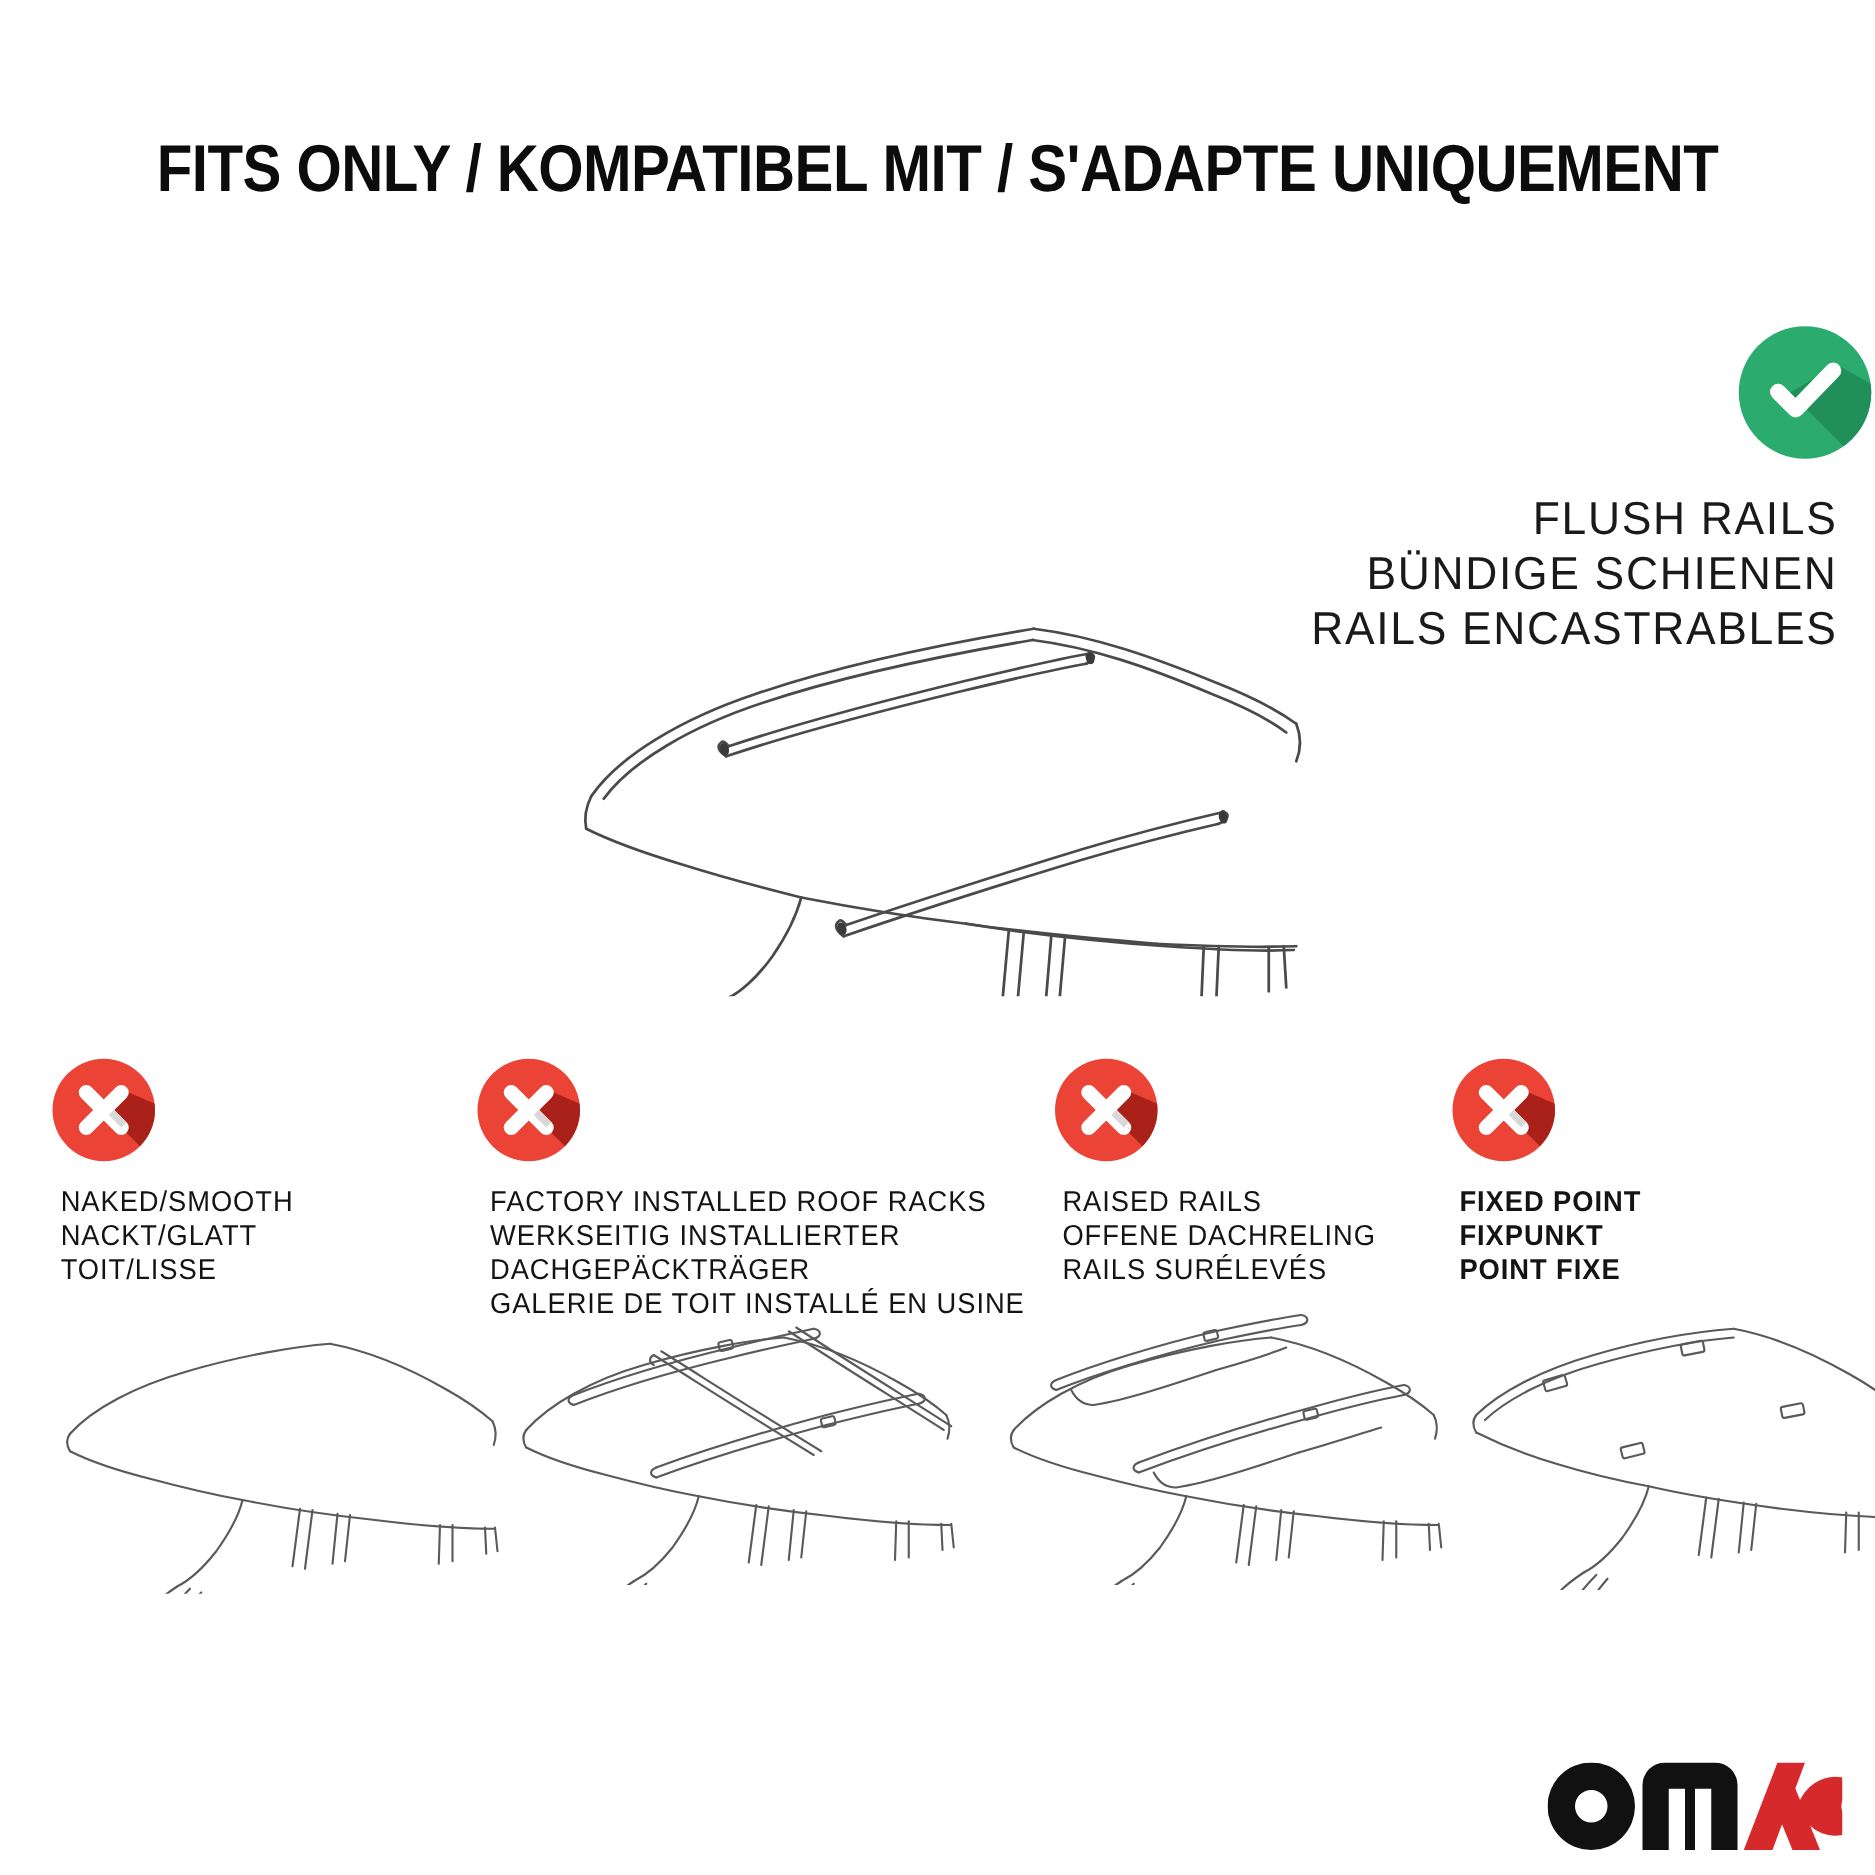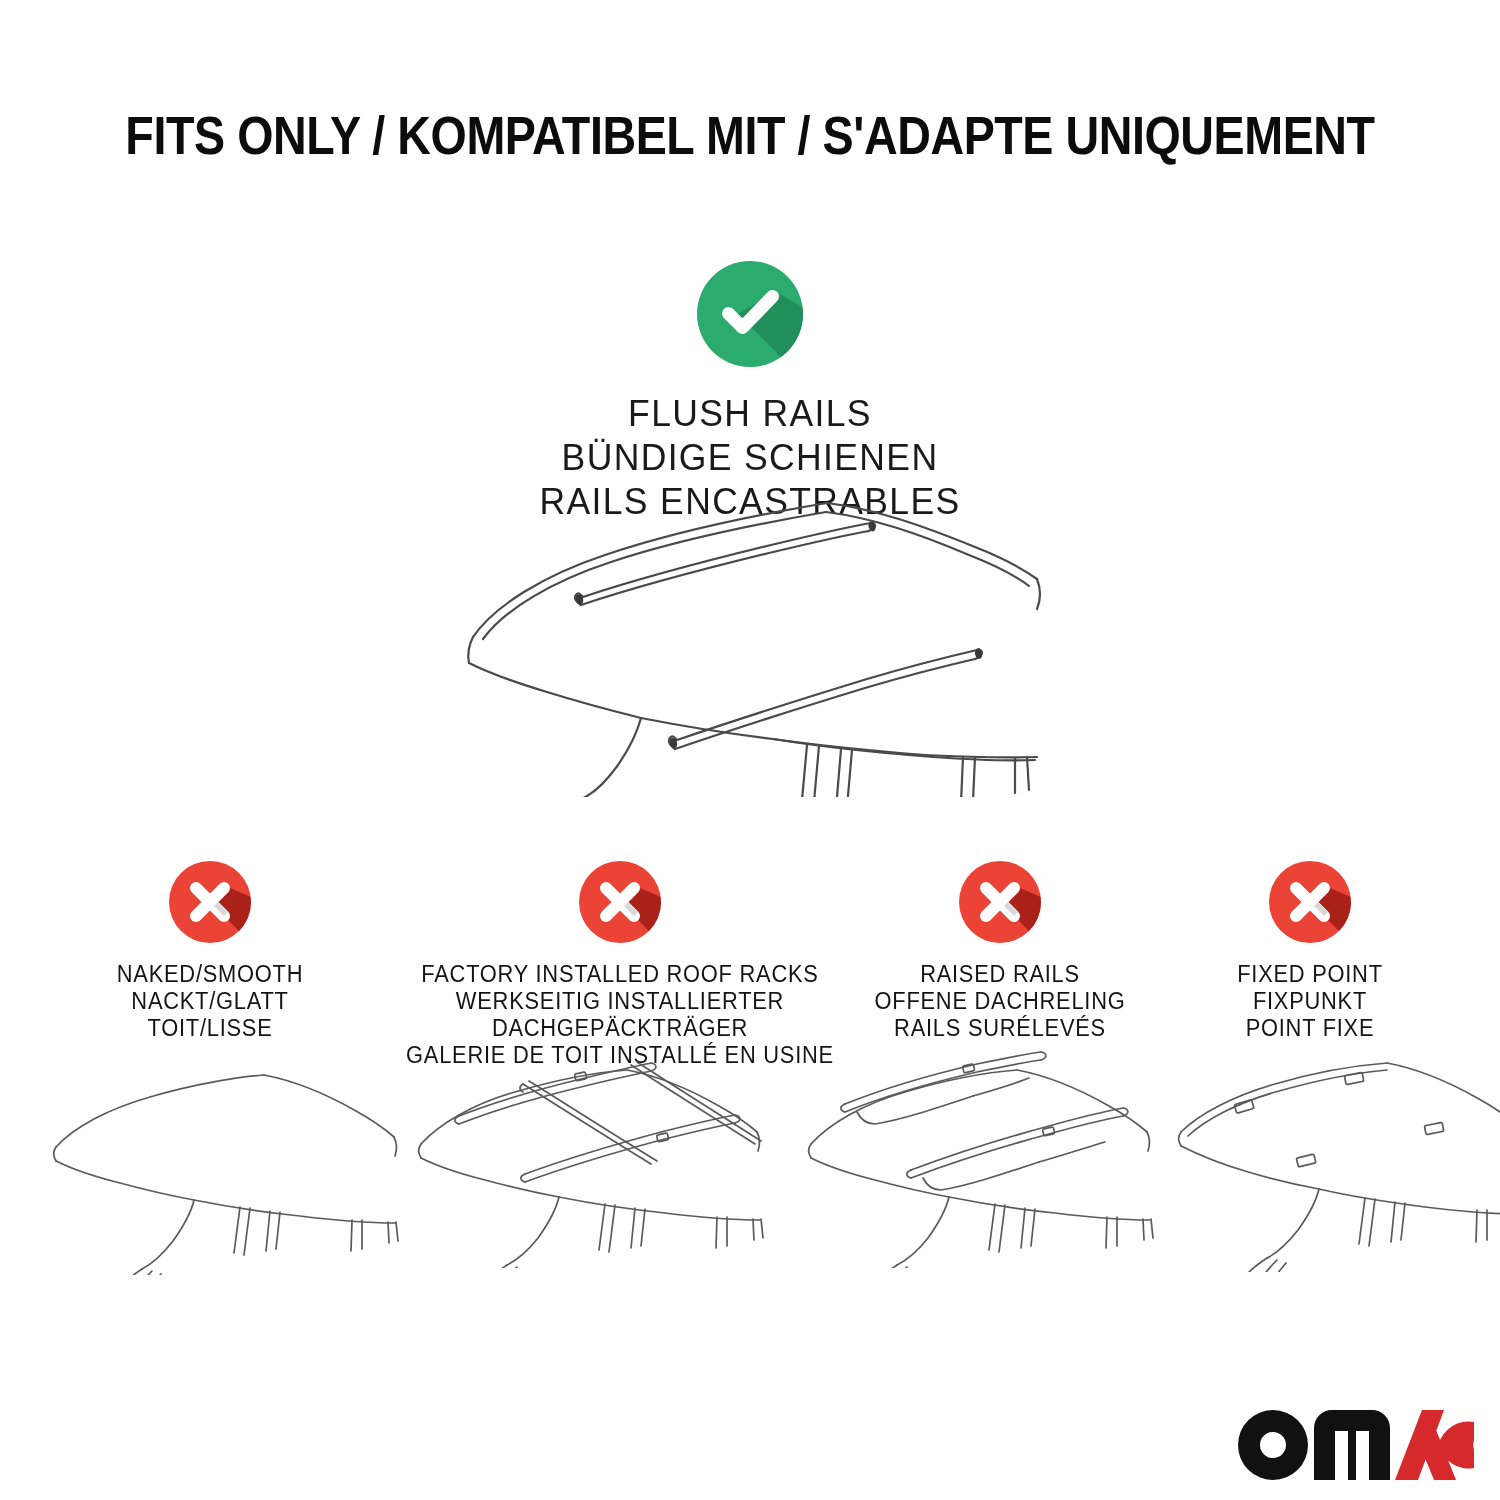--- a/index.html
+++ b/index.html
@@ -27,21 +27,21 @@
     transform-origin: center top;
     white-space: nowrap;
     color: #0c0c0c;
   }
 
   
   #compatible-block {
     position: absolute;
     left: 0; right: 0;
     top: 258px;
-    text-align: center;
+    text-align: right;
   }
   .status-icon { display: inline-block; line-height: 0; }
   #compatible-labels {
     margin-top: 18px;
     font-size: 37px;
     line-height: 44px;
     letter-spacing: 1.4px;
     font-weight: 400;
     color: #1a1a1a;
     transform: scaleX(0.96);
@@ -59,39 +59,38 @@
   
   #incompatible-row {
     position: absolute;
     left: 0;
     top: 845px;
     width: 1500px;
     height: 240px;
   }
   .incompat-col {
     position: absolute;
-    top: 14px;
-    text-align: center;
+    top: 0;
   }
   .incompat-col .x-icon-wrap { line-height: 0; }
   .incompat-labels {
     margin-top: 12px;
     font-size: 23px;
     line-height: 27px;
     letter-spacing: 0.8px;
     color: #141414;
     transform: scaleX(0.95);
   }
   .incompat-labels span { display: block; white-space: nowrap; }
 
   
   #col-naked        { left: 40px;   width: 340px; }
   #col-factory      { left: 380px;  width: 480px; }
   #col-raised       { left: 842px;  width: 316px; }
-  #col-fixed        { left: 1160px; width: 300px; }
+  #col-fixed        { left: 1160px; width: 300px; font-weight: bold; }
 
   
   .roof-thumb {
     position: absolute;
     width: 350px;
     height: 220px;
   }
   #roof-naked   { left: 52px;   top: 1055px; }
   #roof-factory { left: 415px;  top: 1048px; }
   #roof-raised  { left: 805px;  top: 1048px; }

